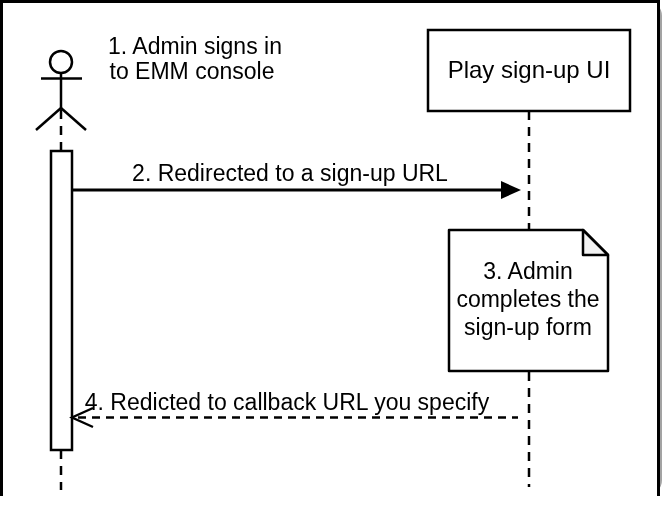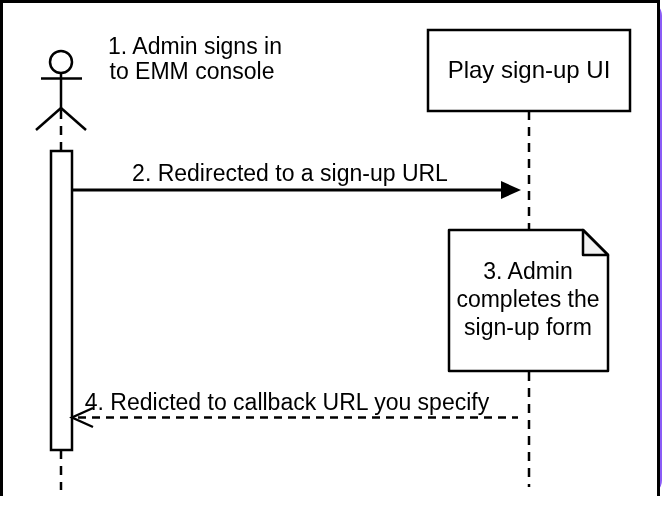--- a/index.html
+++ b/index.html
@@ -4,21 +4,21 @@
 <style>
   html, body {
     margin: 0;
     padding: 0;
     background: #ffffff;
   }
   .canvas {
     position: relative;
     width: 662px;
     height: 496px;
-    background: #8b5cf6;
+    background: #a3a3a3;
     font-family: "Liberation Sans", sans-serif;
     border-radius: 16px;
   }
   svg text {
     font-family: "Liberation Sans", sans-serif;
     fill: #000000;
   }
   .lbl      { font-size: 23px; }
   .lbl-box  { font-size: 24px; }
 </style>

